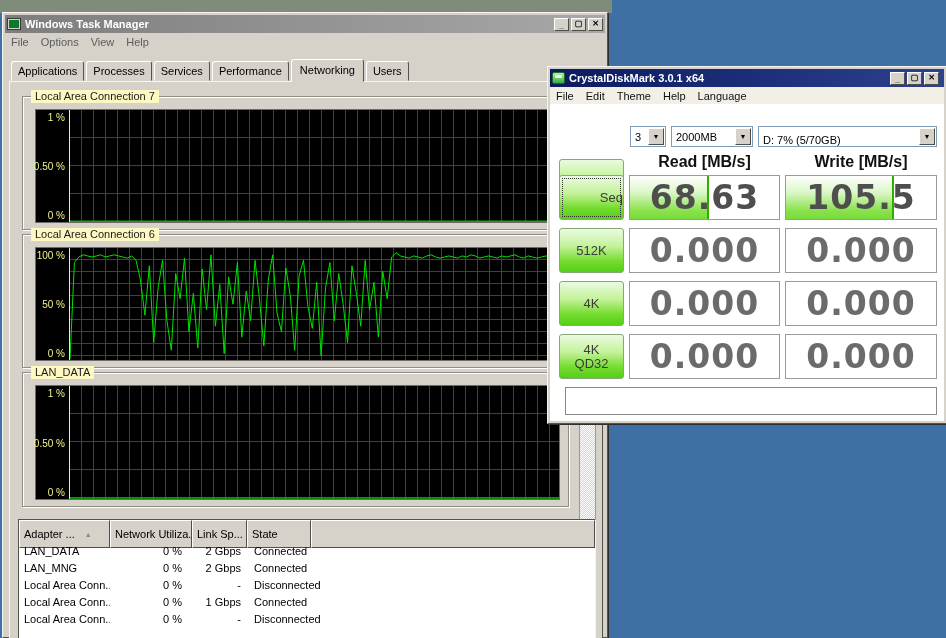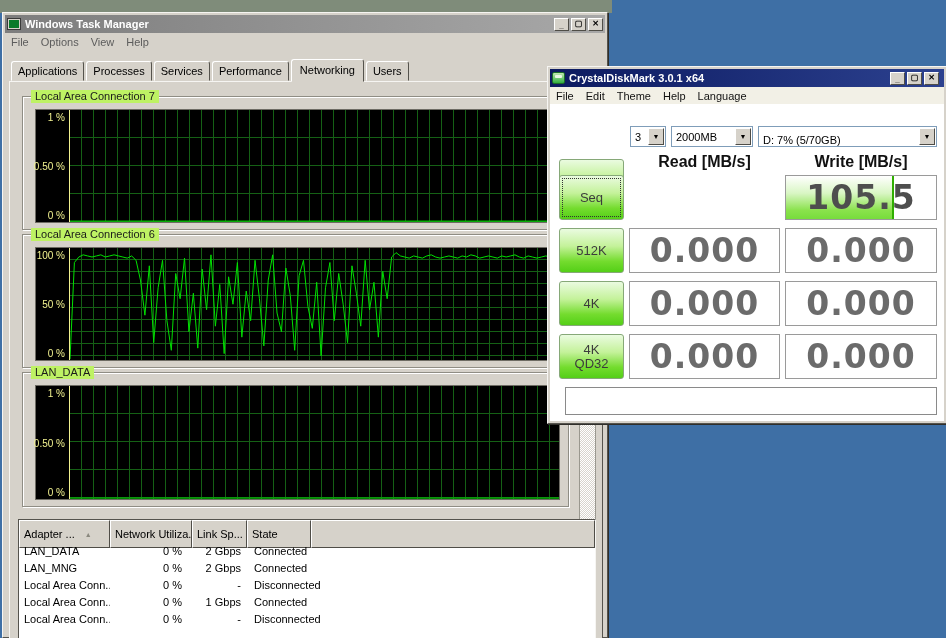--- a/index.html
+++ b/index.html
@@ -23,21 +23,21 @@
 
   
   .tm-icon { width:14px; height:12px; display:inline-block; background:#d6d2ca; border:1px solid #3a3a3a; position:relative; }
   .tm-icon::after { content:""; position:absolute; inset:1px; background:#0a7a2a; }
   .tabs { position:absolute; left:8px; top:44px; height:24px; display:flex; align-items:flex-end; }
   .tab { font-size:11px; color:#000; background:#d6d2ca; border:1px solid; border-color:#fff #55534d #d6d2ca #fff; border-radius:3px 3px 0 0; padding:3px 6px 3px 6px; margin-right:2px; position:relative; }
   .tab.active { padding:4px 8px 5px 8px; top:1px; z-index:5; border-bottom:1px solid #d6d2ca; }
   .pane { position:absolute; left:6px; top:68px; width:594px; height:558px; background:#d6d2ca; border:1px solid; border-color:#f6f5f2 #55534d #55534d #f6f5f2; }
 
   .groupbox { position:absolute; left:12px; width:547px; border:1px solid #8f8d84; box-shadow:inset 1px 1px 0 #fff, 1px 1px 0 #fff; }
-  .groupbox-label { position:absolute; top:-7px; left:8px; background:#bef264; font-size:11px; color:#1a1a1a; padding:0 4px; line-height:13px; white-space:nowrap; }
+  .groupbox-label { position:absolute; top:-7px; left:8px; background:#fef9c3; font-size:11px; color:#1a1a1a; padding:0 4px; line-height:13px; white-space:nowrap; }
   .plot-panel { position:absolute; left:12px; right:8px; top:12px; bottom:6px; background:#000; border:1px solid #6e6c64; }
   .ylabels { position:absolute; left:0; top:0; bottom:0; width:32px; }
   .ylab { position:absolute; right:3px; color:#f2f290; font-size:10px; white-space:nowrap; }
   .ylab.t { top:2px; } .ylab.m { top:50%; transform:translateY(-50%); } .ylab.b { bottom:1px; }
   .gridarea { position:absolute; left:33px; right:0; top:0; bottom:0; border-left:1px solid #f2f290; }
   .grid-coarse { background-image:
       repeating-linear-gradient(to right, transparent 0 11px, #156015 11px 12px),
       repeating-linear-gradient(to bottom, transparent 0 27px, #156015 27px 28px); }
   .grid-fine { background-image:
       repeating-linear-gradient(to right, transparent 0 11px, #156015 11px 12px),
@@ -243,22 +243,26 @@
         <span class="combo-arrow">▼</span>
       </div>
       <div class="combo" style="left:208px; top:22px; width:179px;align-items:flex-end;">
         <span>D: 7% (5/70GB)</span>
         <span class="combo-arrow">▼</span>
       </div>
 
       <div class="col-hdr" style="left:79px; top:47px; width:151px;">Read [MB/s]</div>
       <div class="col-hdr" style="left:235px; top:47px; width:152px;">Write [MB/s]</div>
 
-      <div class="green-btn focused" style="left:9px; top:71px; width:65px; height:45px;">
+      <div class="green-btn focused" style="left:9px; top:71px; width:65px; height:45px;align-items:flex-end;">
         <span>Seq</span>
+      </div>
+      <div class="result-cell" style="left:79px; top:71px;">
+        <span class="meter" style="width: 53%;"></span>
+        <span class="num">68.63</span>
       </div>
       <div class="result-cell" style="left:235px; top:71px; width:152px;padding-left:14px;">
         <span class="meter" style="width: 72%;"></span>
         <span class="num">105.5</span>
       </div>
 
       <div class="green-btn" style="left:9px; top:124px; width:65px; height:45px;">
         <span>512K</span>
       </div>
       <div class="result-cell" style="left:79px; top:124px;">

